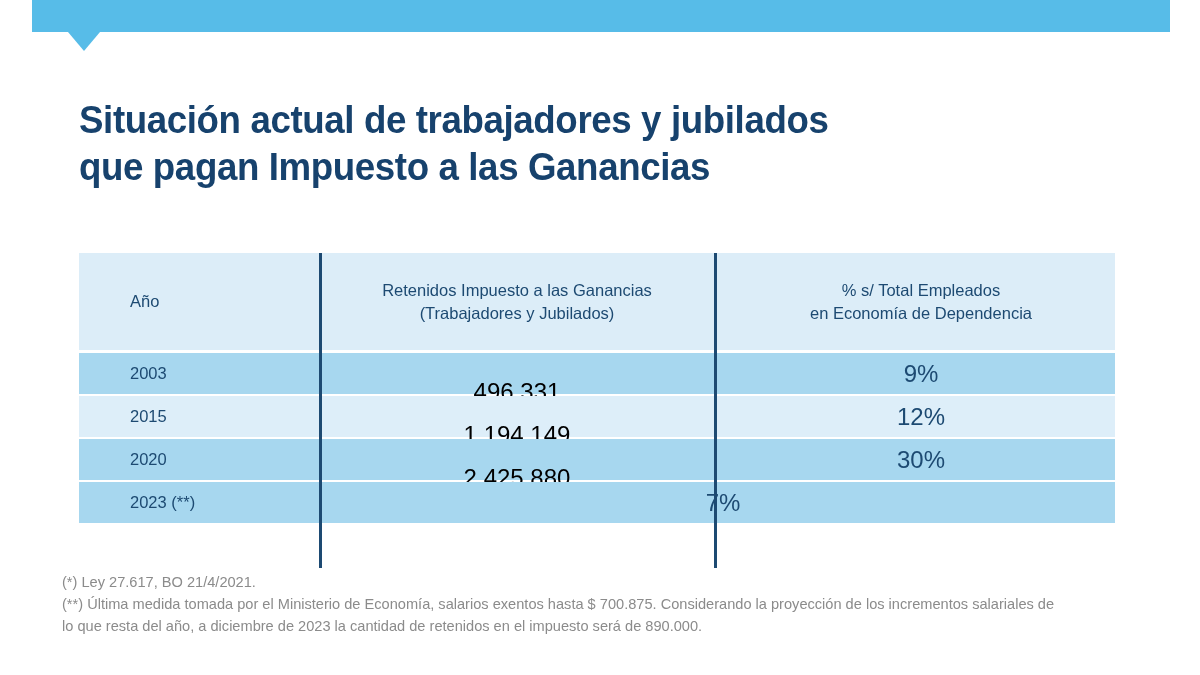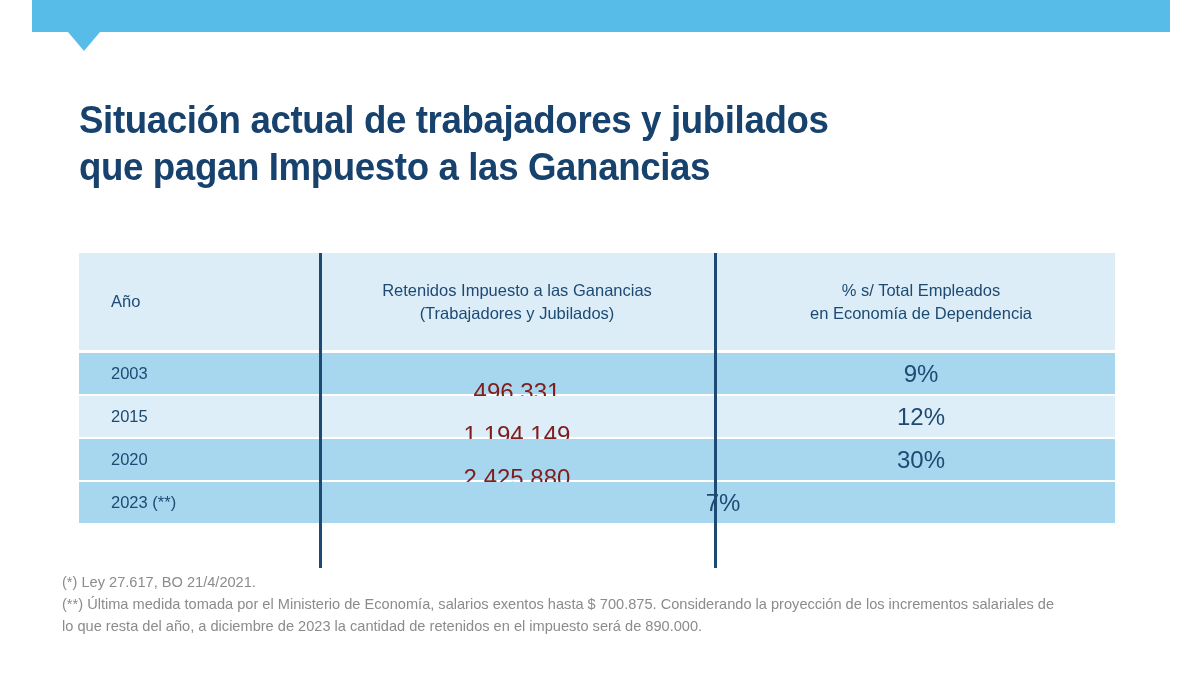--- a/index.html
+++ b/index.html
@@ -78,21 +78,21 @@
   }
   .t-body-row.odd  { background: #a7d7ef; }
   .t-body-row.even { background: #ddeef9; }
 
   .col-year {
     width: 240px;
     flex: 0 0 240px;
     display: flex;
     align-items: center;
     box-sizing: border-box;
-    padding-left: 32px;
+    padding-left: 51px;
   }
   .col-ret {
     width: 396px;
     flex: 0 0 396px;
     display: flex;
     align-items: center;
     justify-content: center;
     box-sizing: border-box;
     text-align: center;
   }
@@ -123,21 +123,21 @@
     font-weight: normal;
   }
   .head-text .sub { display: block; }
 
   .year-text {
     font-size: 16.5px;
     color: #1d4a72;
   }
   .num-text {
     font-size: 24px;
-    color: #7f1d1d;
+    color: #000000;
     margin-top: 37px;
   }
   .pct-text {
     font-size: 24px;
     color: #1d4a72;
   }
 
   
   .notes {
     position: absolute;

